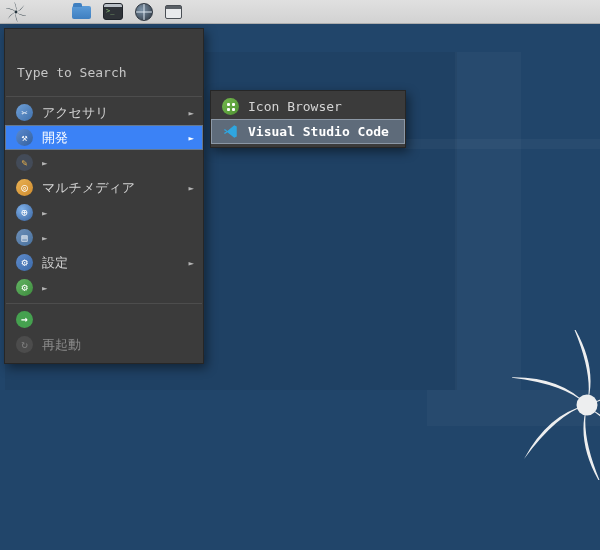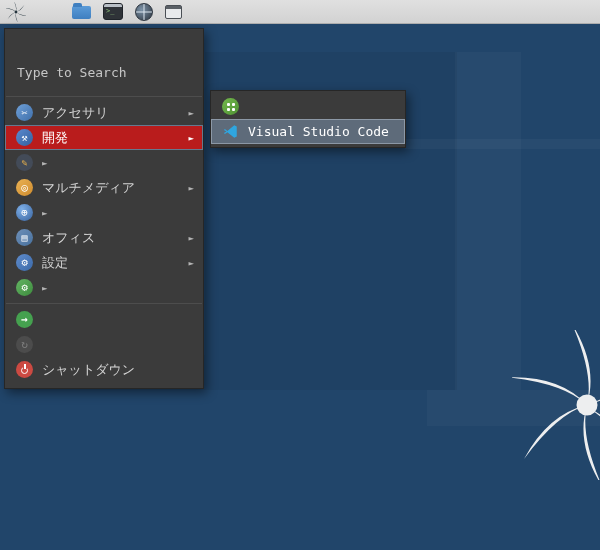--- a/index.html
+++ b/index.html
@@ -44,31 +44,31 @@
     position:absolute;left:4px;top:28px;width:200px;box-sizing:border-box;
     background:#3b3b3b;border:1px solid #262626;
     box-shadow:3px 4px 10px rgba(0,0,0,0.45);
     padding:4px 0 6px 0;color:#d4d4d4;font-size:13px;
   }
   .search{height:28px;display:flex;align-items:flex-start;padding:0 12px;color:#c6c6c6;margin-top:32px;}
   .sep{border-top:1px solid #4d4d4d;margin:3px 1px;height:0;}
   .row{height:25px;display:flex;align-items:center;padding:0 9px 0 11px;gap:9px;box-sizing:border-box;}
   .row .label{flex:1;white-space:nowrap;overflow:hidden;}
   .row .arrow{font-size:9px;color:#b4b4b4;}
-  .row.selected{background:#b91c1c;color:#fff;box-shadow:inset 0 0 0 1px #66798f;}
+  .row.selected{background:#3b82f6;color:#fff;box-shadow:inset 0 0 0 1px #66798f;}
   .row.selected .arrow{color:#fff;}
   .row.dim .label{color:#8b8b8b;}
   .row.dim .ic{opacity:.55;}
   .submenu{
     position:absolute;left:210px;top:90px;width:196px;box-sizing:border-box;
     background:#3b3b3b;border:1px solid #262626;
     box-shadow:3px 4px 10px rgba(0,0,0,0.45);
     padding:3px 0;color:#d4d4d4;font-size:13px;
   }
-  .submenu .row.selected{background:#5e6b7a;box-shadow:inset 0 0 0 1px #8c98a6;}
+  .submenu .row.selected{background:#5e6b7a;box-shadow:inset 0 0 0 1px #8c98a6;font-weight:bold;}
   
   .ic{width:17px;height:17px;border-radius:50%;flex:0 0 17px;display:flex;align-items:center;justify-content:center;color:#fff;line-height:1;position:relative;}
   .ic::before{font-size:10px;}
   .ic-accessories{background:linear-gradient(135deg,#6fa0d8,#3f6faa);} .ic-accessories::before{content:"✂";}
   .ic-development{background:linear-gradient(135deg,#5b8ace,#33609f);} .ic-development::before{content:"⚒";}
   .ic-graphics{background:#434b58;} .ic-graphics::before{content:"✎";color:#e8b04a;}
   .ic-multimedia{background:linear-gradient(135deg,#eab254,#cf8c2e);} .ic-multimedia::before{content:"◎";font-size:11px;}
   .ic-internet{background:radial-gradient(circle at 35% 30%,#7fb0e8,#37629e);} .ic-internet::before{content:"⊕";font-size:11px;}
   .ic-office{background:linear-gradient(135deg,#6d8fb8,#48719e);} .ic-office::before{content:"▤";}
   .ic-settings{background:linear-gradient(135deg,#5f8ccc,#3b69a8);} .ic-settings::before{content:"⚙";font-size:11px;}
@@ -150,50 +150,47 @@
     <span class="ic ic-multimedia"></span>
     <span class="label">マルチメディア</span>
     <span class="arrow">►</span>
   </div>
   <div class="row">
     <span class="ic ic-internet"></span>
     <span class="arrow">►</span>
   </div>
   <div class="row">
     <span class="ic ic-office"></span>
-    <span class="label">オフィス</span>
     <span class="arrow">►</span>
   </div>
   <div class="row">
     <span class="ic ic-settings"></span>
     <span class="label">設定</span>
     <span class="arrow">►</span>
   </div>
   <div class="row">
     <span class="ic ic-system"></span>
     <span class="arrow">►</span>
   </div>
 
   <div class="sep"></div>
 
   <div class="row">
     <span class="ic ic-logout"></span>
   </div>
   <div class="row dim">
     <span class="ic ic-restart"></span>
-  </div>
-  <div class="row">
-    <span class="ic ic-shutdown"></span>
-    <span class="label">シャットダウン</span>
+    <span class="label">再起動</span>
   </div>
 </div>
 
 <div class="submenu">
   <div class="row">
     <span class="ic ic-iconbrowser"></span>
+    <span class="label">Icon Browser</span>
   </div>
   <div class="row selected">
     <span class="ic ic-vscode">
       <svg viewBox="0 0 24 24">
         <path fill="#2fa6e0" d="M18 2 L22 4 V20 L18 22 L7 13 L3 16 L1.5 14.5 L5.5 12 L1.5 9.5 L3 8 L7 11 Z"></path>
       </svg>
     </span>
     <span class="label">Visual Studio Code</span>
   </div>
 </div>

